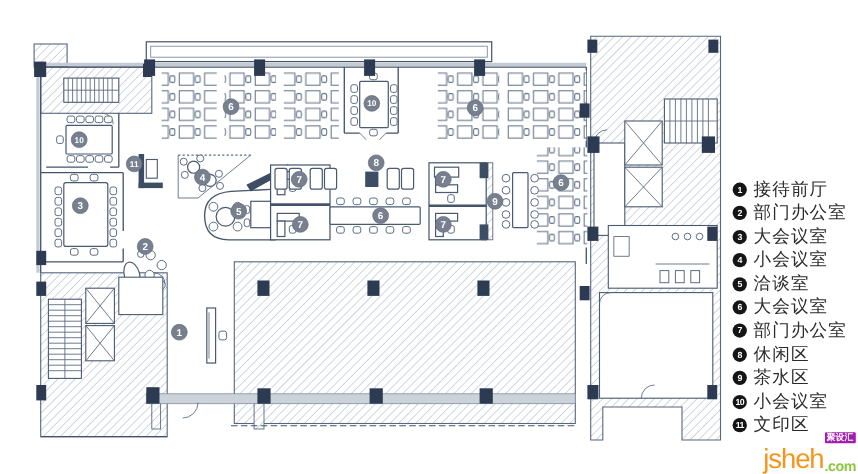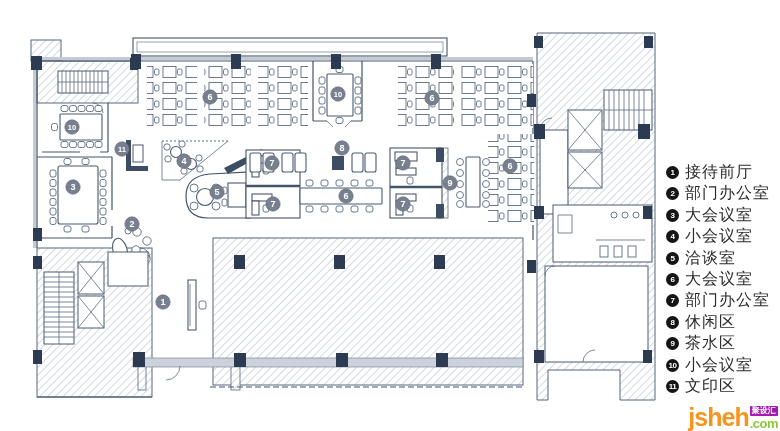--- a/index.html
+++ b/index.html
@@ -21,25 +21,25 @@
   .mk-t2{fill:#ffffff;font-family:"Liberation Sans",sans-serif;font-size:7.5px;font-weight:bold;text-anchor:middle;}
   
   .legend{position:absolute;left:666px;top:166px;display:flex;flex-direction:column;gap:8.4px;}
   .lg-row{display:flex;align-items:center;gap:6px;height:13px;}
   .lg-num{width:13px;height:13px;border-radius:50%;background:#151515;color:#ffffff;
           font-size:8px;font-weight:bold;display:flex;align-items:center;justify-content:center;
           letter-spacing:-.5px;flex:0 0 13px;}
   .lg-label{font-size:16px;color:#2b2b2b;letter-spacing:1px;white-space:nowrap;}
   
   .wm{position:absolute;right:2px;bottom:1px;display:flex;align-items:flex-end;line-height:1;}
-  .wm-brand{font-size:25px;font-weight:bold;color:#f7941e;letter-spacing:-1px;}
+  .wm-brand{font-size:25px;font-weight:normal;color:#f7941e;letter-spacing:-1px;}
   .wm-right{display:flex;flex-direction:column;align-items:flex-start;margin-left:1px;}
   .wm-badge{background:#a21caf;color:#ffffff;font-size:8px;font-weight:bold;padding:1px 2px;
             border-radius:1px;letter-spacing:0;}
-  .wm-tld{font-size:13px;font-weight:bold;color:#8cc63f;margin-top:1px;letter-spacing:-.5px;}
+  .wm-tld{font-size:13px;font-weight:bold;color:#8cc63f;margin-top:14px;letter-spacing:-.5px;}
 </style>
 </head>
 <body>
 
 <div class="stage">
 
 <svg width="780" height="431" viewBox="0 0 780 431">
   <defs>
     <pattern id="hat" width="5.5" height="5.5" patternUnits="userSpaceOnUse" patternTransform="rotate(45)">
       <rect width="5.5" height="5.5" fill="#ffffff"></rect>

